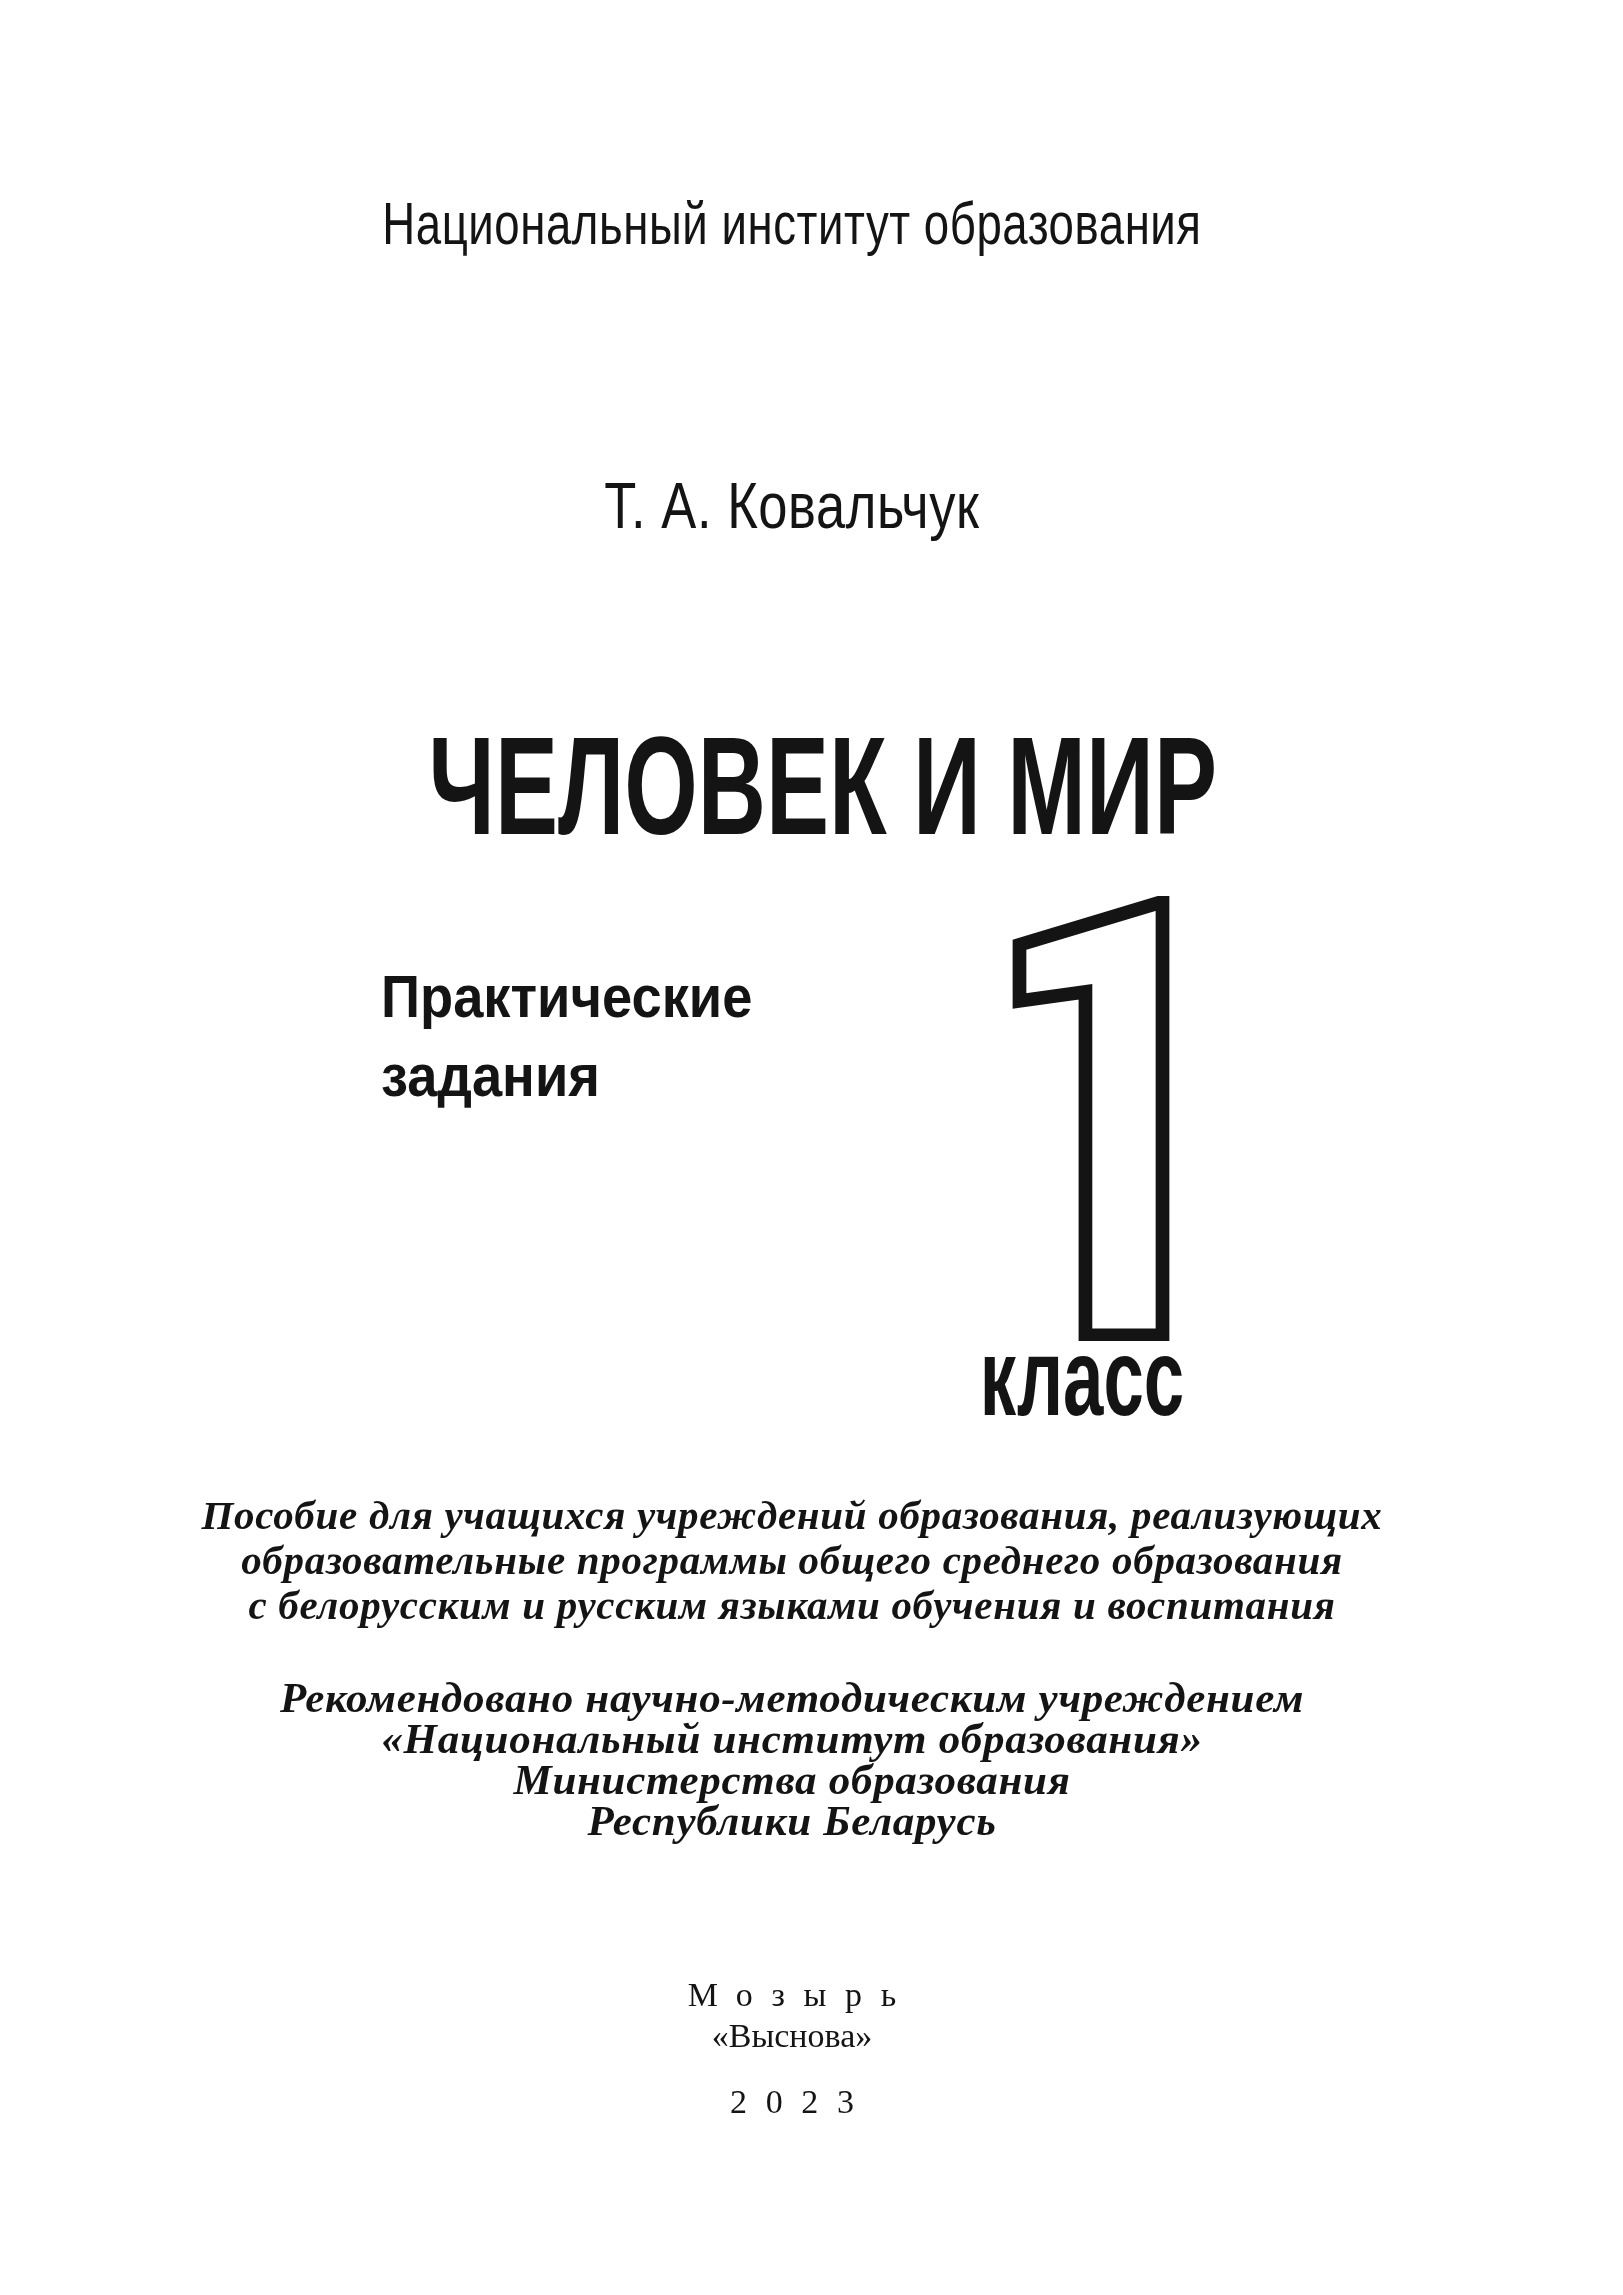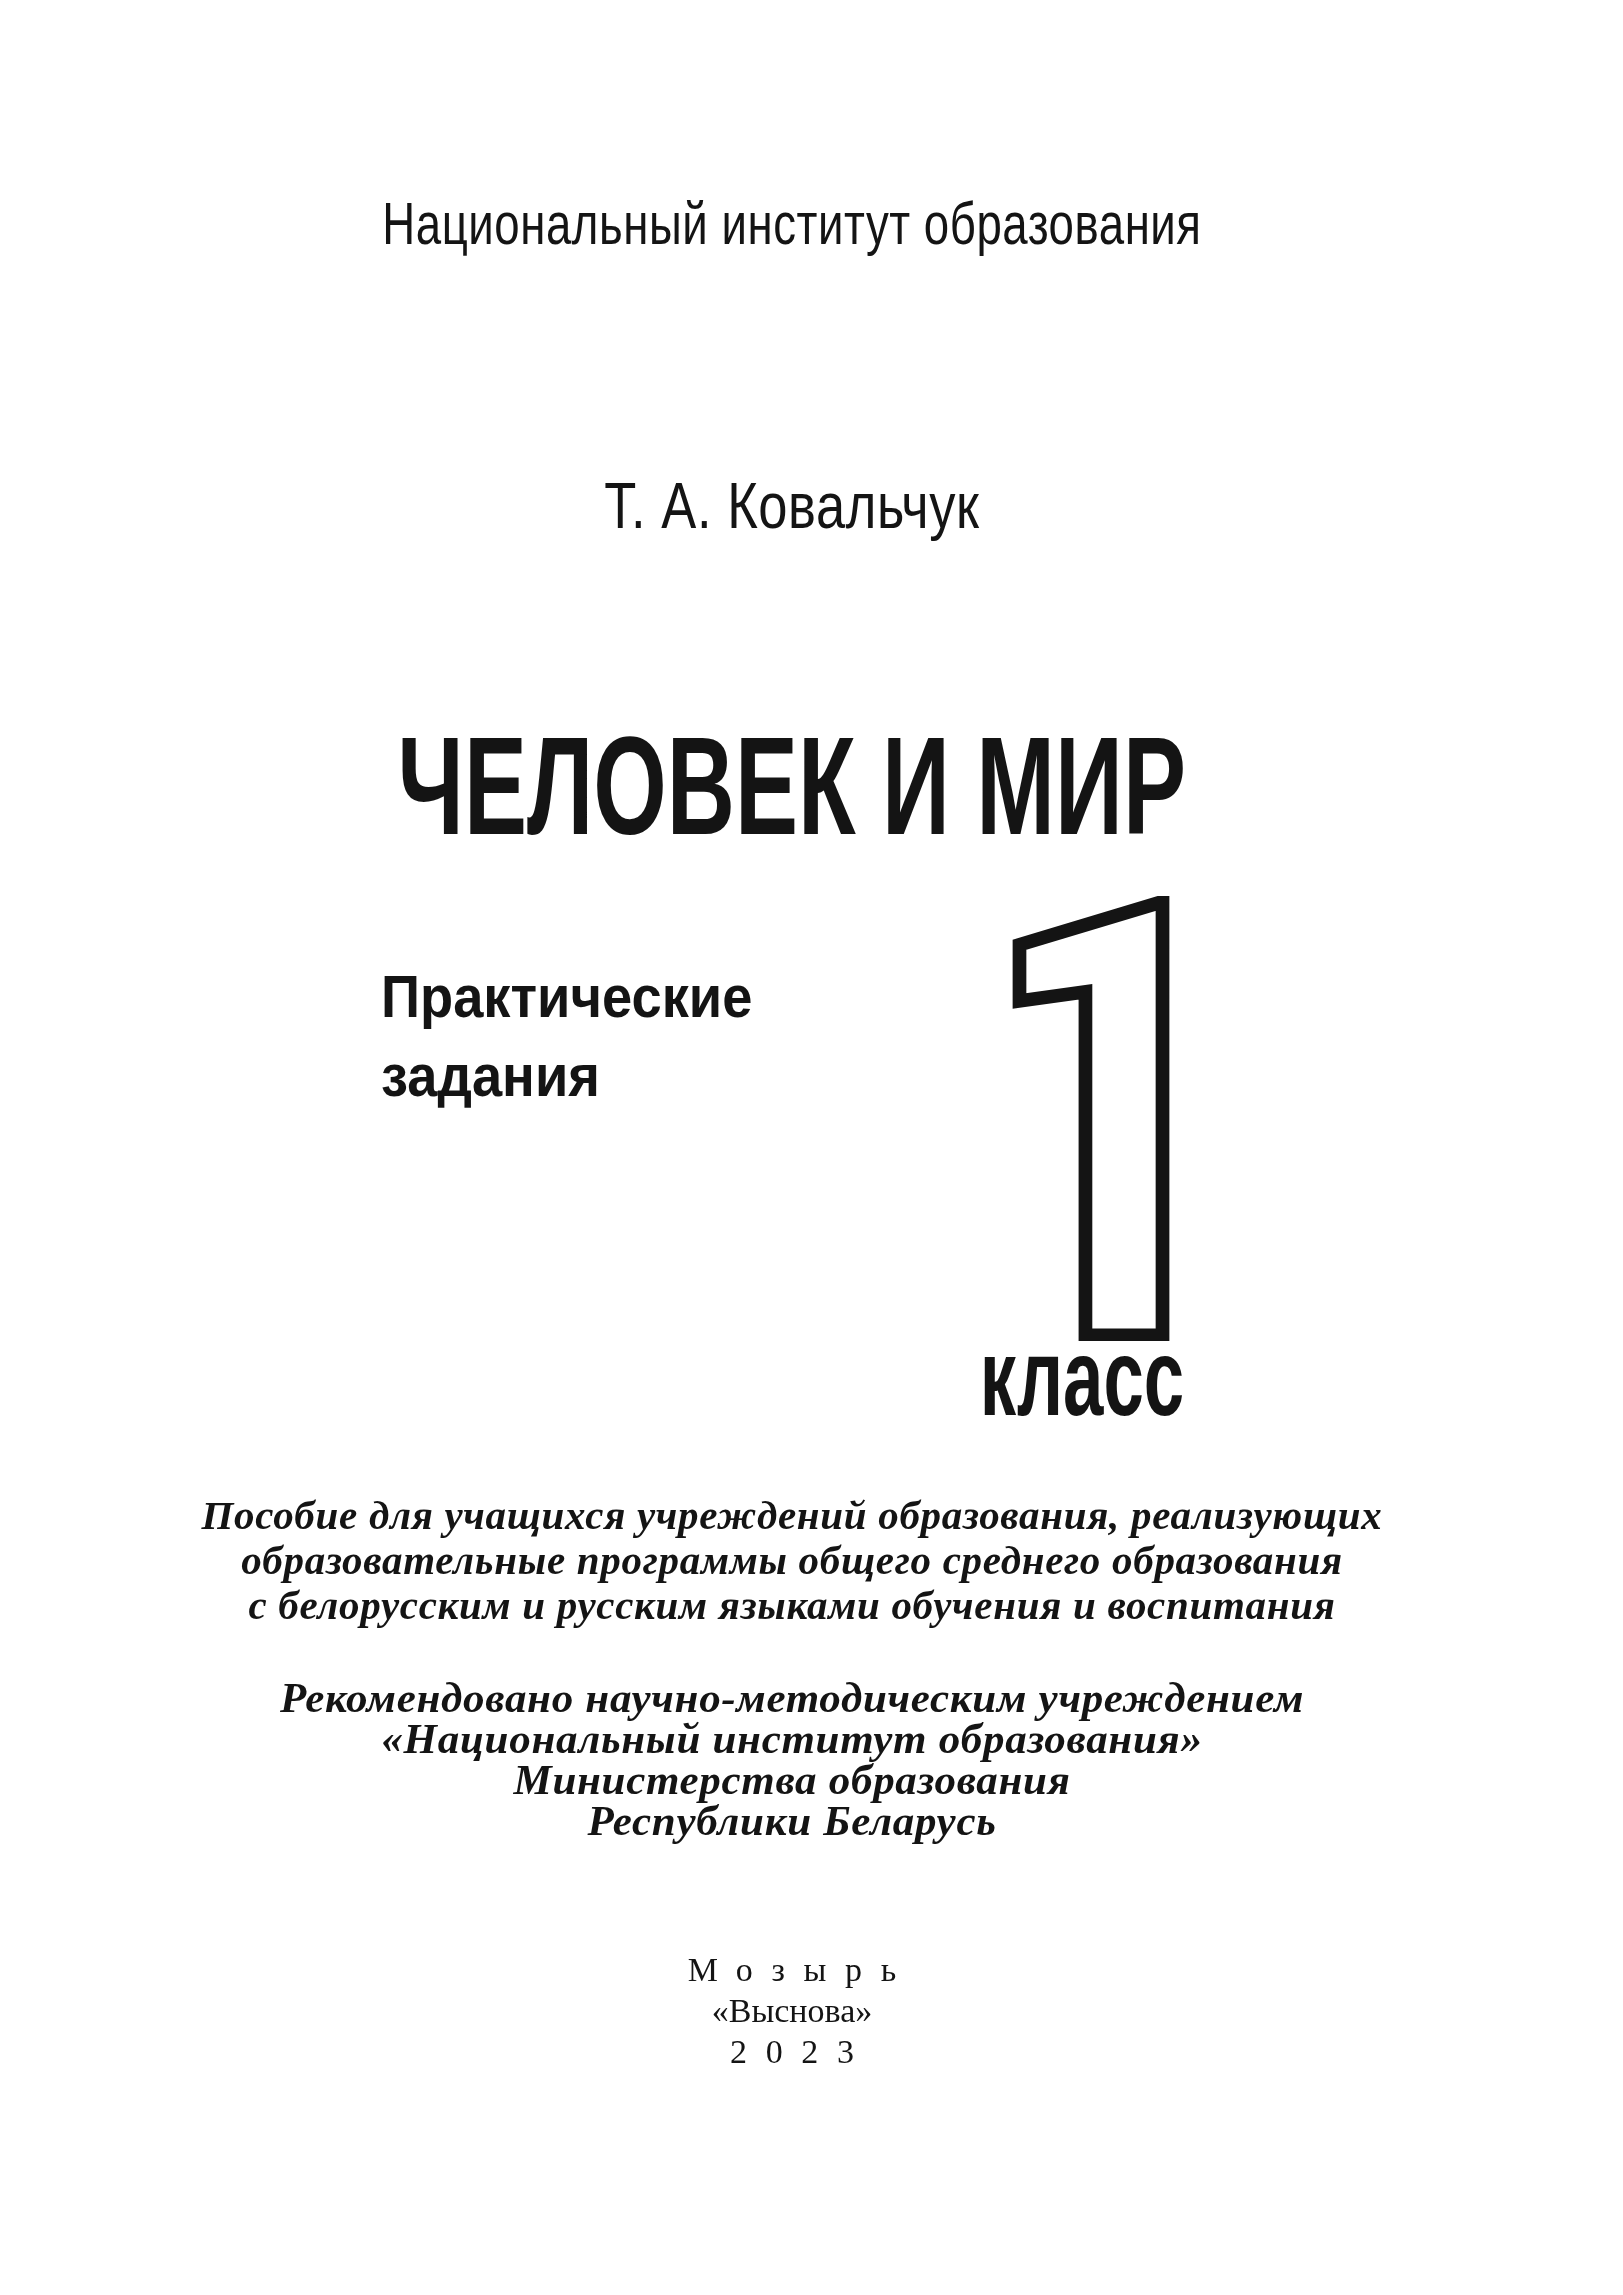--- a/index.html
+++ b/index.html
@@ -26,21 +26,21 @@
 
   .l-institute{top:151px;font-size:60px;font-weight:400;letter-spacing:0.7px;margin-top:43px;}
   .l-institute > span{transform:scaleX(0.76);}
 
   .l-series{top:251px;font-size:71px;font-weight:700;}
   .l-series > span{transform:scaleX(0.84);}
 
   .l-author{top:474px;font-size:64px;font-weight:400;letter-spacing:0.7px;}
   .l-author > span{transform:scaleX(0.82);}
 
-  .l-title{top:716px;font-size:139px;font-weight:700;}
+  .l-title{top:716px;font-size:139px;font-weight:700;padding-left:31px;}
   .l-title > span{transform:scaleX(0.68);}
 
   .subtitle{
     position:absolute;left:381px;top:958px;
     font-size:59px;font-weight:700;line-height:79px;
     transform:scaleX(0.92);transform-origin:0 0;
     white-space:nowrap;
   }
 
   .grade-figure{position:absolute;left:1011px;top:896px;width:160px;height:445px;}
@@ -54,21 +54,21 @@
   .grade-label > span{display:inline-block;transform:scaleX(0.66);transform-origin:50% 50%;}
 
   .serif-block{
     position:absolute;left:0;width:1584px;
     font-family:"Liberation Serif", serif;
     text-align:center;white-space:nowrap;
   }
   .audience{top:1493px;font-size:41px;font-weight:700;font-style:italic;line-height:45px;letter-spacing:0.7px;}
   .approval{top:1677px;font-size:43px;font-weight:700;font-style:italic;line-height:41px;letter-spacing:0.7px;}
   .imprint{top:1949px;font-size:34px;font-weight:400;line-height:41px;}
-  .sp{letter-spacing:0.55em;margin-right:-0.55em;} 
+  .sp{letter-spacing:0.55em;margin-right:-0.55em;margin-top:25px;} 
 </style>
 </head>
 <body>
 
 <div class="page">
 
   <div class="cline l-institute">
     <span>Национальный институт образования</span>
   </div>
 

